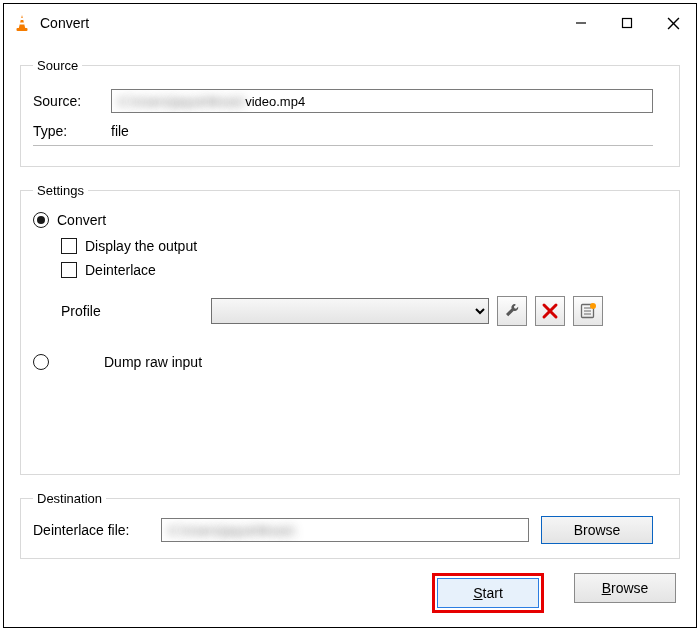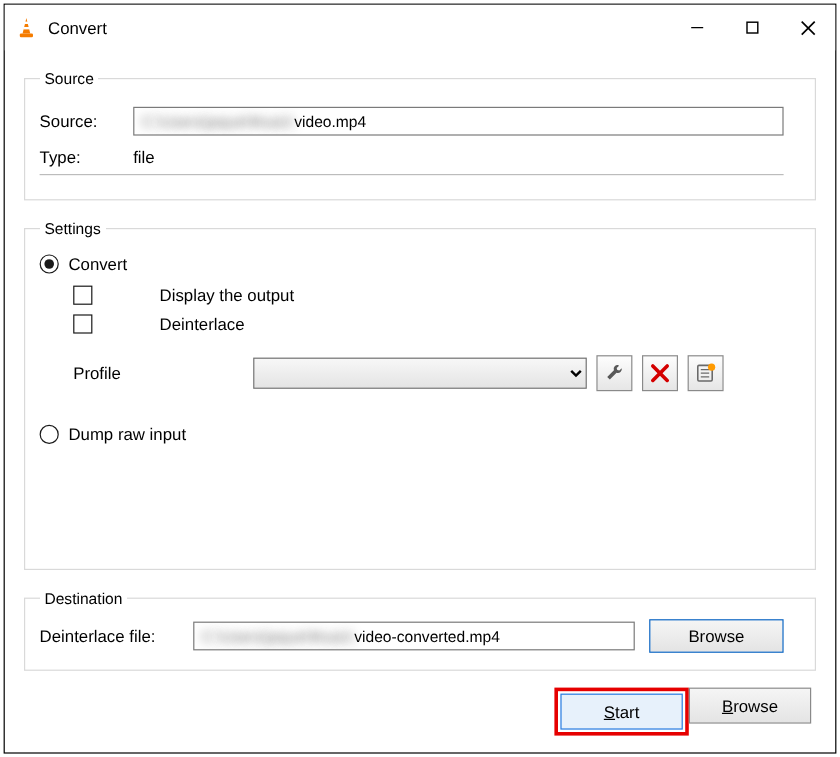--- a/index.html
+++ b/index.html
@@ -88,21 +88,20 @@
     background:#fff;
   }
   .radio.checked .dot::after {
     content:""; width:8px; height:8px; background:#1a1a1a; border-radius:50%;
   }
   
   .check {
     display:flex; align-items:center;
     margin: 4px 0 8px 28px;
     font-size:14px;
-    gap:48px;
   }
   .check .box {
     width:16px; height:16px; border:1.5px solid #1a1a1a; margin-right:8px; background:#fff;
   }
   .profile-row {
     display:flex; align-items:center;
     margin: 18px 0 4px 28px;
   }
   .profile-row .plabel { width: 150px; font-size:14px; }
   select.combo {
@@ -123,21 +122,21 @@
   .dest-row { display:flex; align-items:center; }
   .dest-row .dlabel { width:128px; font-size:14px; }
   .browse {
     width:112px; height:28px; margin-left:12px;
     border:1px solid #0a64c2;
     background: linear-gradient(#f5f5f5,#e4e4e4);
     font-size:14px;
     display:flex; align-items:center; justify-content:center;
   }
   .footer {
-    display:flex; justify-content:flex-end; gap:0;
+    display:flex; justify-content:flex-end; gap:30px;
     padding: 4px 4px 0 0;
   }
   .btn {
     width:102px; height:30px;
     border:1px solid #8a8a8a;
     background: linear-gradient(#f5f5f5,#e4e4e4);
     font-size:14px;
     display:flex; align-items:center; justify-content:center;
   }
   .btn.start {
@@ -247,33 +246,32 @@
           <svg viewBox="0 0 18 18">
             <rect x="2.5" y="2.5" width="12" height="13" rx="1" fill="none" stroke="#6a6a6a" stroke-width="1.3"></rect>
             <line x1="5" y1="6" x2="12" y2="6" stroke="#6a6a6a" stroke-width="1"></line>
             <line x1="5" y1="9" x2="12" y2="9" stroke="#6a6a6a" stroke-width="1"></line>
             <line x1="5" y1="12" x2="12" y2="12" stroke="#6a6a6a" stroke-width="1"></line>
             <circle cx="14" cy="4" r="3" fill="#ff9a00"></circle>
           </svg>
         </div>
       </div>
 
-      <div class="radio" style="margin-top:28px;">
+      <div class="radio" style="margin-top:28px;gap:47px;">
         <span class="dot"></span>
         <span>Dump raw input</span>
       </div>
     </fieldset>
 
     <fieldset class="group">
       <legend>Destination</legend>
       <div class="dest-row">
         <span class="dlabel">Deinterlace file:</span>
         <div class="destval">
           <span class="blurprefix">C:\Users\jaque\Music\</span>
-            <span>video-converted.mp4</span>
         </div>
         <div class="browse">
           <span>Browse</span>
         </div>
       </div>
     </fieldset>
 
     <div class="footer">
       <span class="highlight-start">
         <div class="btn start">

